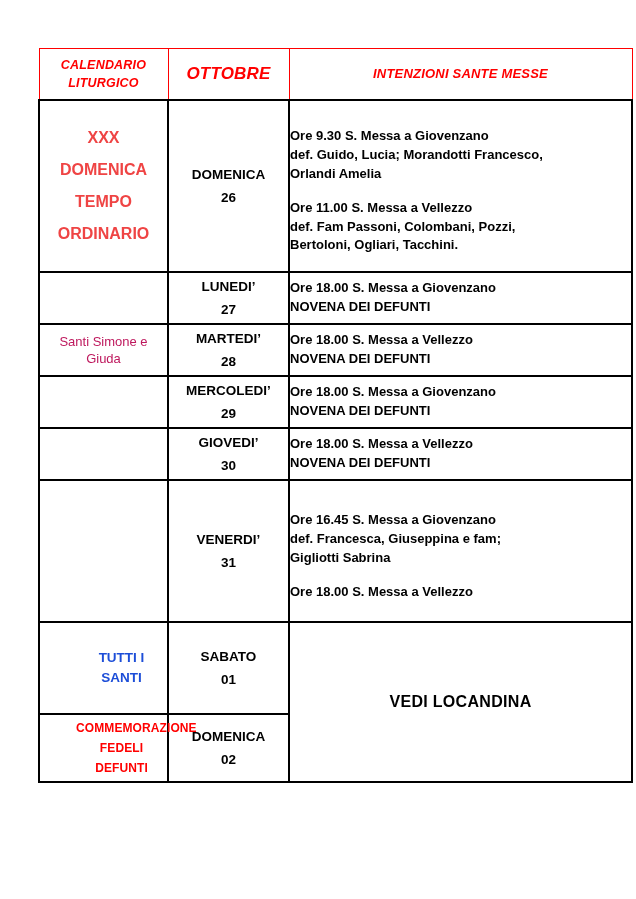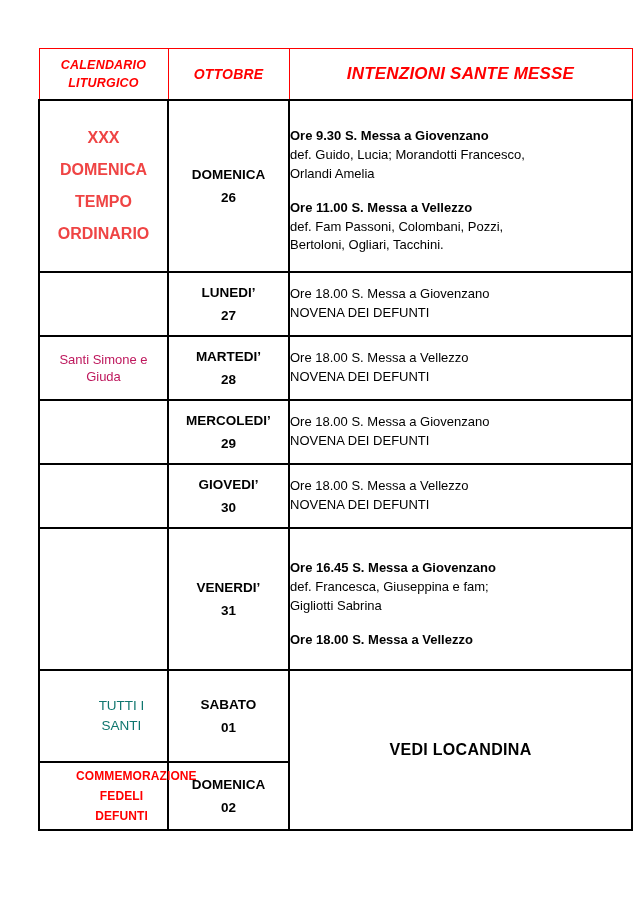--- a/index.html
+++ b/index.html
@@ -37,22 +37,22 @@
     color: #FF0000;
     font-style: italic;
     font-weight: bold;
     text-align: center;
     vertical-align: middle;
     padding: 7px 4px;
     line-height: 1.45;
     letter-spacing: 0.2px;
   }
   th.col-liturgico { width: 120px; font-size: 12.5px; }
-  th.col-mese      { width: 112px; font-size: 14px; }
-  th.col-intenzioni{ width: 334px; font-size: 17px; }
+  th.col-mese      { width: 112px; font-size: 17px; }
+  th.col-intenzioni{ width: 334px; font-size: 13px; }
 
   
   .calendar-table tbody td {
     border: 2px solid #000000;
     vertical-align: middle;
     padding: 0;
   }
 
   .cell-liturgico {
     text-align: center;
@@ -83,56 +83,56 @@
     line-height: 2.0;
     color: #ef4444;
   }
   .lit-saint {
     font-weight: normal;
     font-size: 13px;
     line-height: 1.35;
     color: #be185d;
   }
   .lit-red-big {
-    font-weight: normal;
+    font-weight: bold;
     font-size: 13.5px;
     line-height: 1.5;
-    color: #0f766e;
+    color: #1d4ed8;
     padding-left: 36px;
   }
   .lit-red-small {
     font-weight: bold;
     font-size: 12px;
     line-height: 1.7;
     color: #FF0000;
     letter-spacing: 0.1px;
     padding-left: 36px;
   }
 
   
   .mass-title {
     font-weight: bold;
   }
   .mass-detail {
-    font-weight: normal;
+    font-weight: bold;
   }
   .mass-block + .mass-block {
     margin-top: 15px;
   }
 
   .cell-locandina {
     text-align: center;
     vertical-align: middle;
     font-weight: bold;
     font-size: 16px;
     letter-spacing: 0.3px;
   }
 
   .row-domenica   { height: 172px; }
-  .row-weekday    { height: 64px;  }
+  .row-weekday    { height: 52px;  }
   .row-venerdi    { height: 142px; }
   .row-sabato     { height: 92px;  }
   .row-domenica02 { height: 68px;  }
 </style>
 </head>
 <body>
 
 <div class="page">
 
   <table class="calendar-table">

